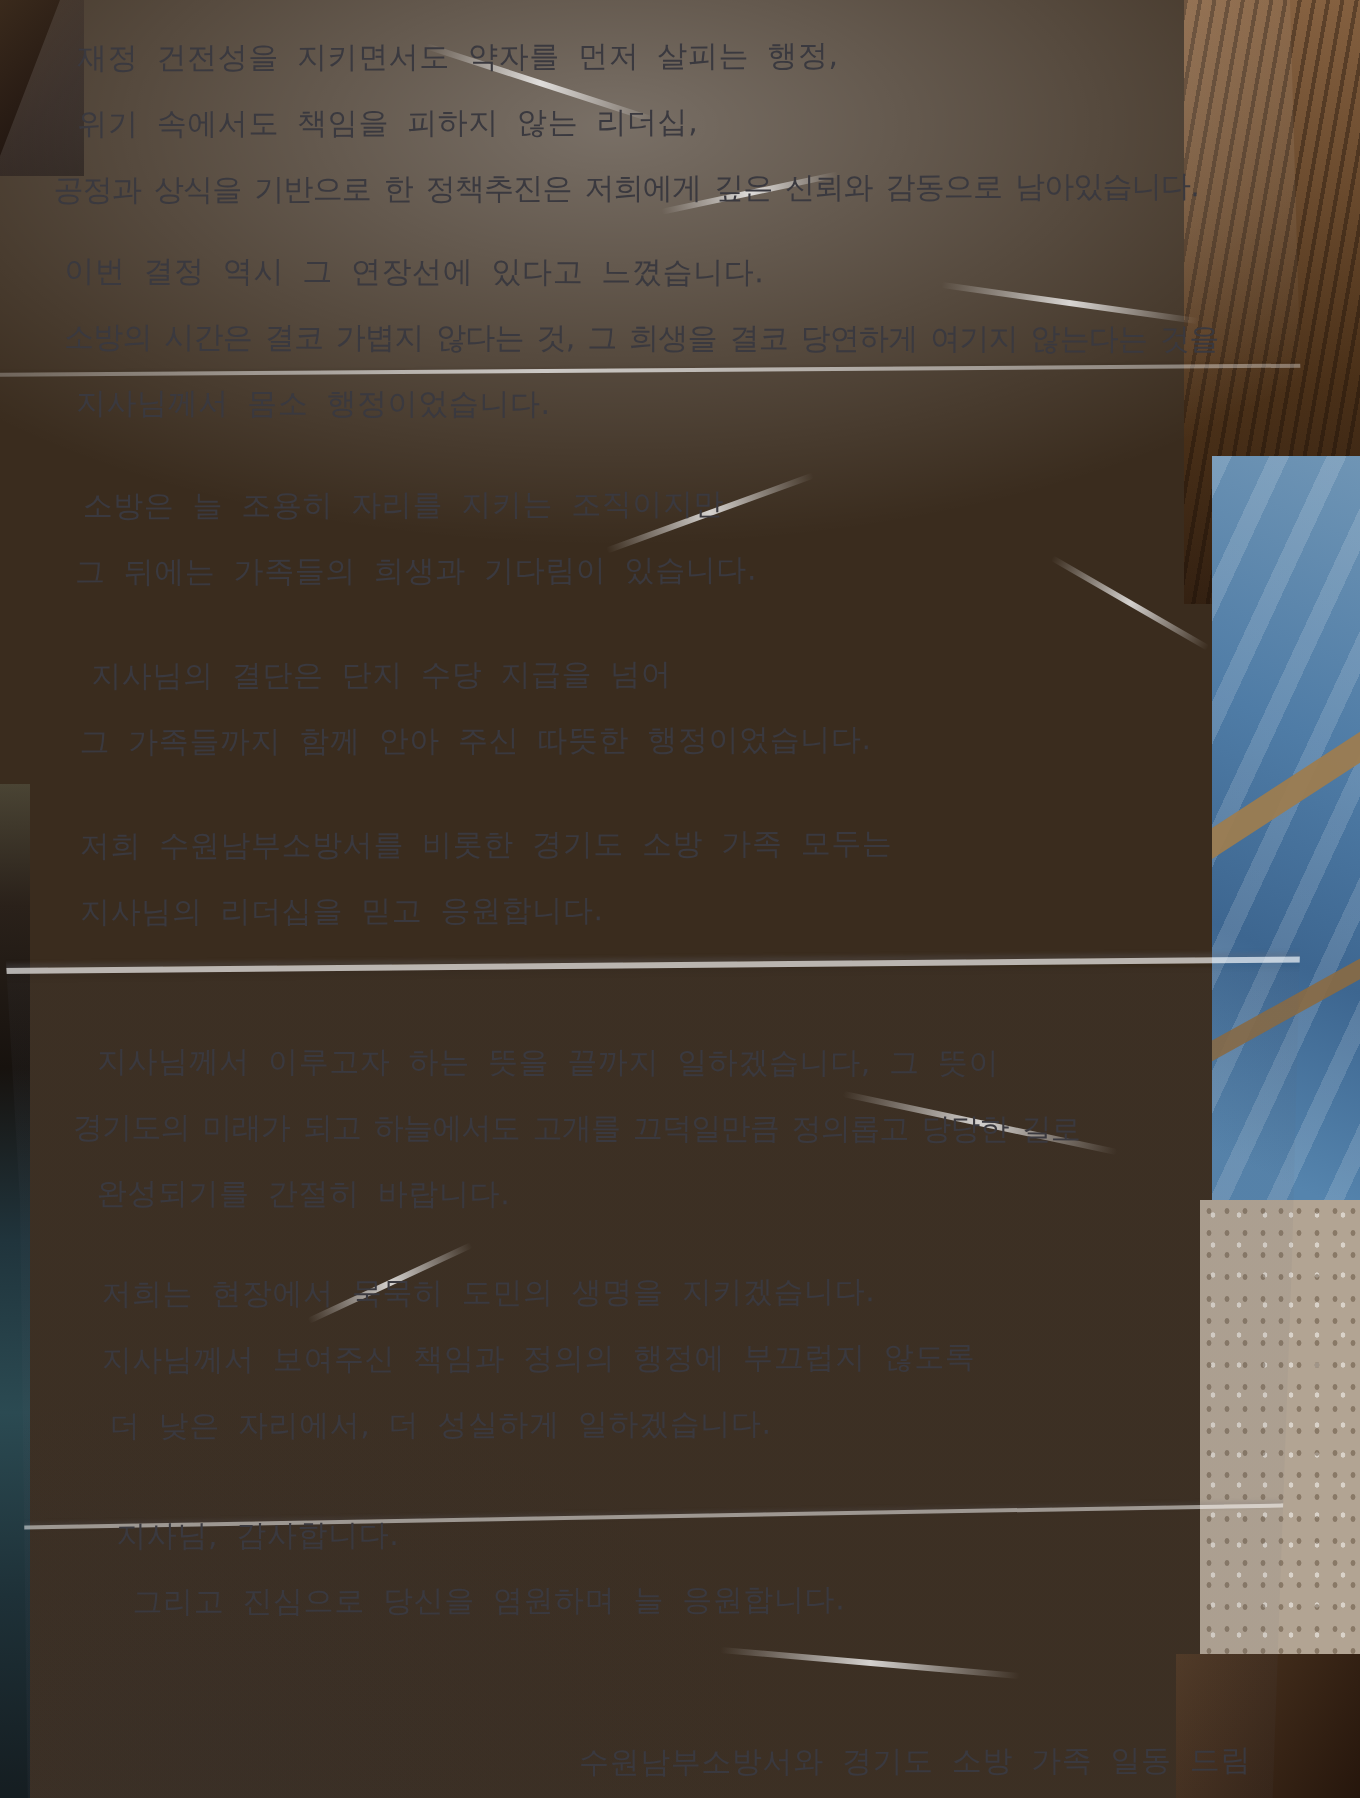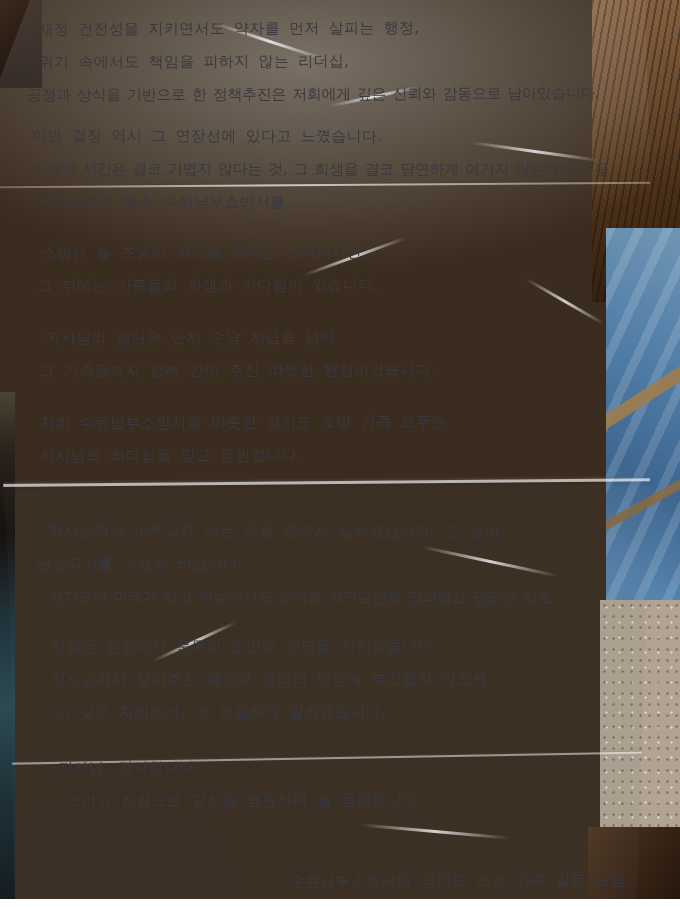--- a/index.html
+++ b/index.html
@@ -126,38 +126,38 @@
 
     <div class="letter">
       <div class="para para-1">
         <div class="line">재정 건전성을 지키면서도 약자를 먼저 살피는 행정,</div>
         <div class="line">위기 속에서도 책임을 피하지 않는 리더십,</div>
         <div class="line tight">공정과 상식을 기반으로 한 정책추진은 저희에게 깊은 신뢰와 감동으로 남아있습니다.</div>
       </div>
       <div class="para para-2">
         <div class="line">이번 결정 역시 그 연장선에 있다고 느꼈습니다.</div>
         <div class="line tight">소방의 시간은 결코 가볍지 않다는 것, 그 희생을 결코 당연하게 여기지 않는다는 것을</div>
-        <div class="line">지사님께서 몸소 수원남부소방서를.</div>
+        <div class="line">지사님께서 몸소 행정이었습니다.</div>
       </div>
       <div class="para para-3">
         <div class="line">소방은 늘 조용히 자리를 지키는 조직이지만</div>
         <div class="line">그 뒤에는 가족들의 희생과 기다림이 있습니다.</div>
       </div>
       <div class="para para-4">
         <div class="line">지사님의 결단은 단지 수당 지급을 넘어</div>
         <div class="line">그 가족들까지 함께 안아 주신 따뜻한 행정이었습니다.</div>
       </div>
       <div class="para para-5">
         <div class="line">저희 수원남부소방서를 비롯한 경기도 소방 가족 모두는</div>
         <div class="line">지사님의 리더십을 믿고 응원합니다.</div>
       </div>
       <div class="para para-6">
         <div class="line">지사님께서 이루고자 하는 뜻을 끝까지 일하겠습니다, 그 뜻이</div>
+        <div class="line tight">경기도의 미래가 되고 하늘에서도 고개를 끄덕일만큼 정의롭고 당당한 길로</div>
         <div class="line">완성되기를 간절히 바랍니다.</div>
-        <div class="line tight">경기도의 미래가 되고 하늘에서도 고개를 끄덕일만큼 정의롭고 당당한 길로</div>
       </div>
       <div class="para para-7">
         <div class="line">저희는 현장에서 묵묵히 도민의 생명을 지키겠습니다.</div>
         <div class="line">지사님께서 보여주신 책임과 정의의 행정에 부끄럽지 않도록</div>
         <div class="line">더 낮은 자리에서, 더 성실하게 일하겠습니다.</div>
       </div>
       <div class="para para-8">
         <div class="line">지사님, 감사합니다.</div>
         <div class="line">그리고 진심으로 당신을 염원하며 늘 응원합니다.</div>
       </div>

